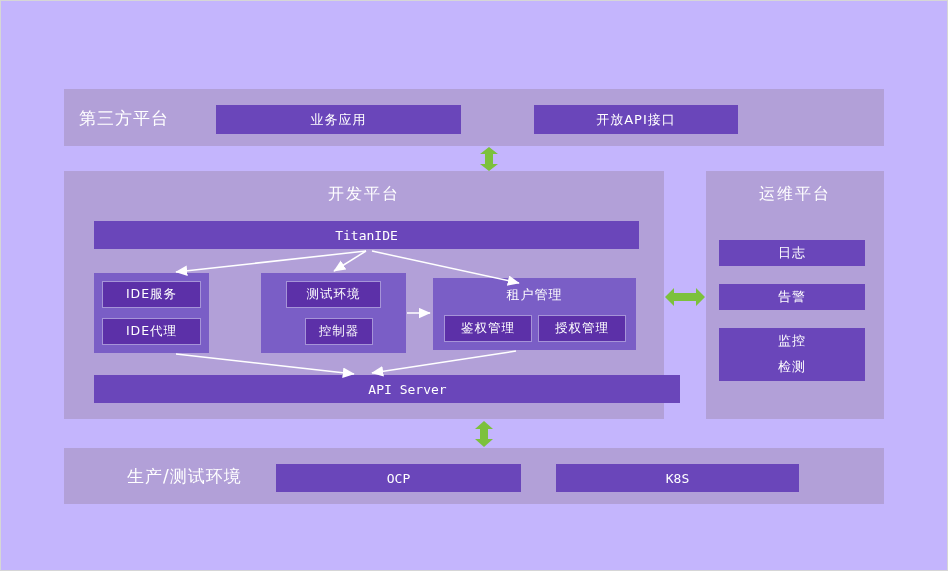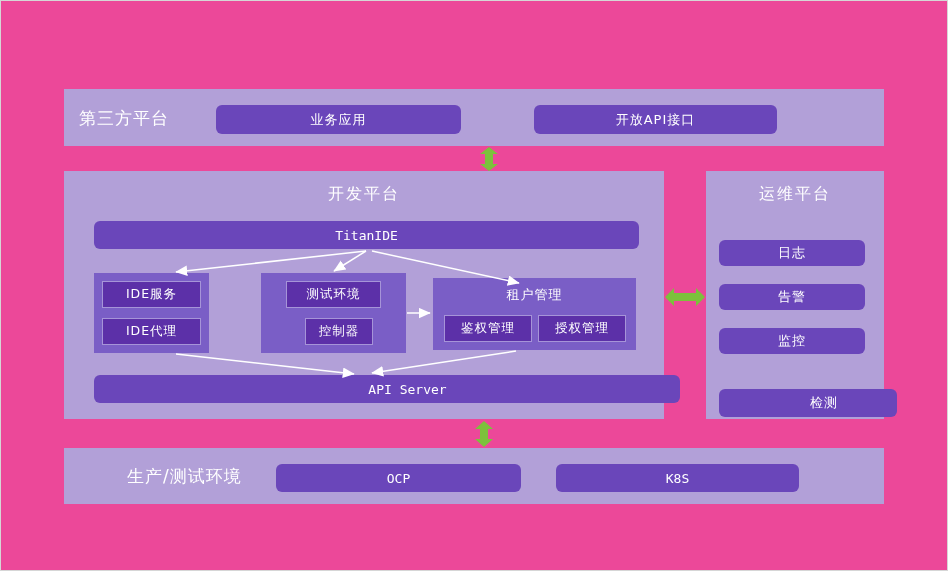--- a/index.html
+++ b/index.html
@@ -1,20 +1,20 @@
 <!DOCTYPE html>
 <html><head>
 <meta charset="utf-8">
 <style>
   html, body { margin: 0; padding: 0; background: #f4f4f4; }
   .canvas {
     position: relative;
     width: 948px;
     height: 571px;
-    background: #ec4899;
+    background: #c4b5fd;
     border: 1px solid #d6d6d6;
     box-sizing: border-box;
     font-family: "DejaVu Sans", sans-serif;
     overflow: hidden;
   }
   .band, .panel {
     position: absolute;
     background: #b2a0d8;
   }
   .band-label {
@@ -34,21 +34,20 @@
   }
   .bar, .chip {
     position: absolute;
     background: #6a46ba;
     color: #ffffff;
     display: flex;
     align-items: center;
     justify-content: center;
     font-size: 13px;
     letter-spacing: 1px;
-    border-radius: 6px;
   }
   .mono { font-family: "DejaVu Sans Mono", monospace; letter-spacing: 0; text-align: center; }
   .group {
     position: absolute;
     background: #7a5ec6;
   }
   .group-title {
     position: absolute;
     width: 100%;
     text-align: center;
@@ -72,21 +71,21 @@
 </style>
 </head>
 <body>
 
 <div class="canvas">
 
   <div class="band" style="left:63px; top:88px; width:820px; height:57px;">
     <span class="band-label" style="left:15px; top:18px;">第三方平台</span>
   </div>
   <div class="chip" style="left:215px; top:104px; width:245px; height:29px;">业务应用</div>
-  <div class="chip" style="left:533px; top:104px; width:243px; height:29px;">开放API接口</div>
+  <div class="chip" style="left:533px; top:104px; width:204px; height:29px;">开放API接口</div>
 
   <svg class="green-arrow" style="left:479px; top:146px;" width="18" height="24" viewBox="0 0 18 24">
     <polygon points="9,0 18,7 13,7 13,17 18,17 9,24 0,17 5,17 5,7 0,7" fill="#7cc13c"></polygon>
   </svg>
 
   <div class="panel" style="left:63px; top:170px; width:600px; height:248px;">
     <span class="panel-title" style="top:13px;">开发平台</span>
   </div>
 
   <div class="bar mono" style="left:93px; top:220px; width:545px; height:28px;">TitanIDE</div>
@@ -126,21 +125,21 @@
   <svg class="green-arrow" style="left:664px; top:287px;" width="40" height="18" viewBox="0 0 40 18">
     <polygon points="0,9 9,0 9,5 31,5 31,0 40,9 31,18 31,13 9,13 9,18" fill="#7cc13c"></polygon>
   </svg>
 
   <div class="panel" style="left:705px; top:170px; width:178px; height:248px;">
     <span class="panel-title" style="top:13px;">运维平台</span>
   </div>
   <div class="chip" style="left:718px; top:239px; width:146px; height:26px;">日志</div>
   <div class="chip" style="left:718px; top:283px; width:146px; height:26px;">告警</div>
   <div class="chip" style="left:718px; top:327px; width:146px; height:26px;">监控</div>
-  <div class="chip" style="left:718px; top:388px; width:146px; height:28px;padding-left:32px;">检测</div>
+  <div class="chip" style="left:718px; top:352px; width:146px; height:28px;">检测</div>
 
   <svg class="green-arrow" style="left:474px; top:420px;" width="18" height="26" viewBox="0 0 18 26">
     <polygon points="9,0 18,8 13,8 13,18 18,18 9,26 0,18 5,18 5,8 0,8" fill="#7cc13c"></polygon>
   </svg>
 
   <div class="band" style="left:63px; top:447px; width:820px; height:56px;">
     <span class="band-label" style="left:15px; top:17px;margin-left:48px;">生产/测试环境</span>
   </div>
   <div class="chip mono" style="left:275px; top:463px; width:245px; height:28px;">OCP</div>
   <div class="chip mono" style="left:555px; top:463px; width:243px; height:28px;">K8S</div>

